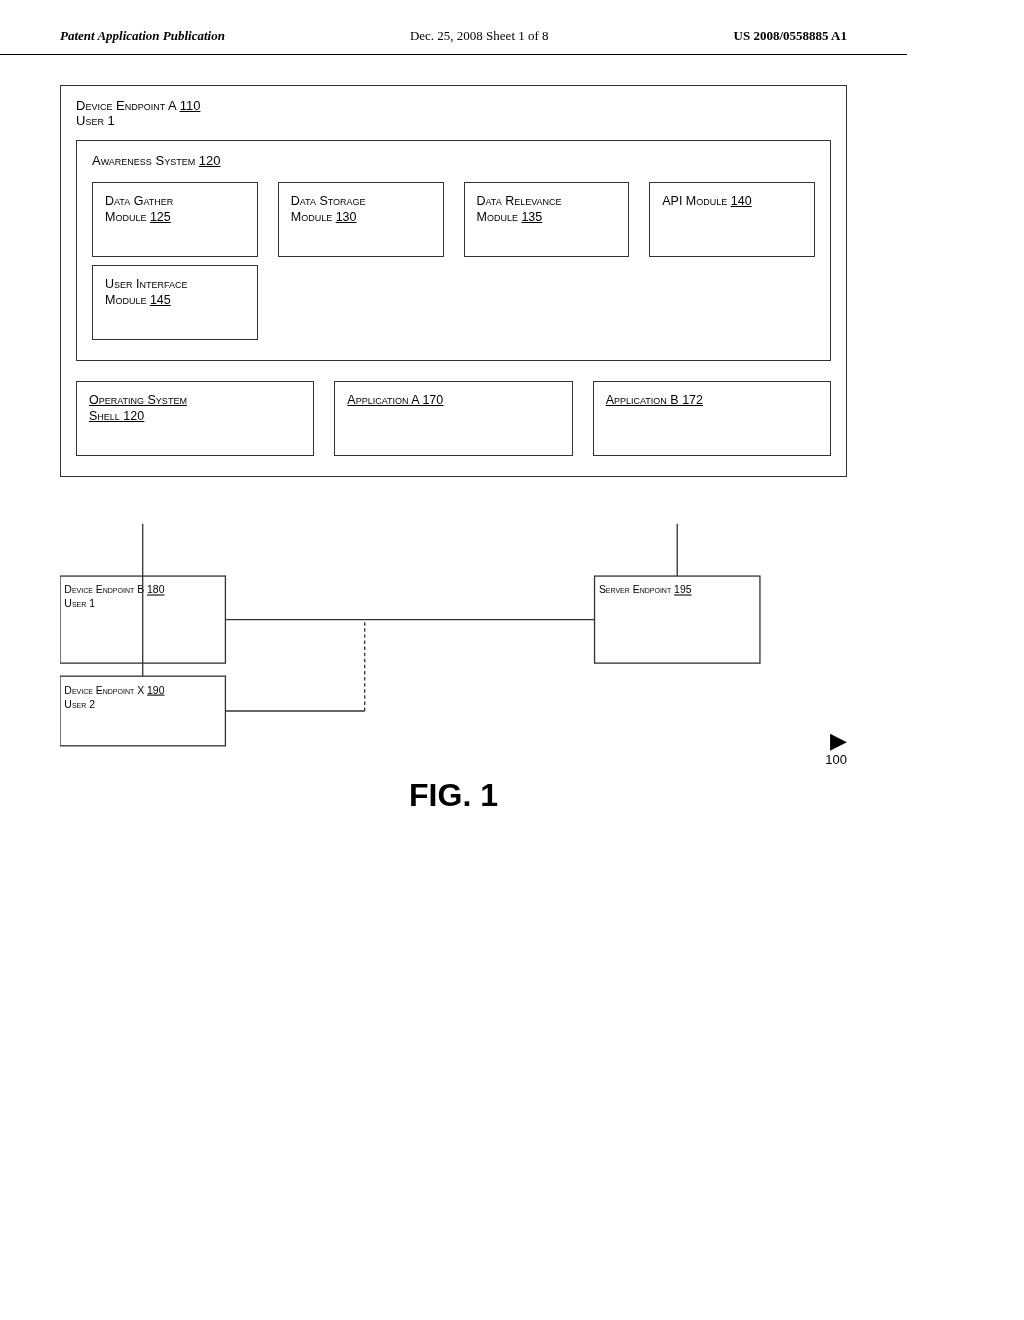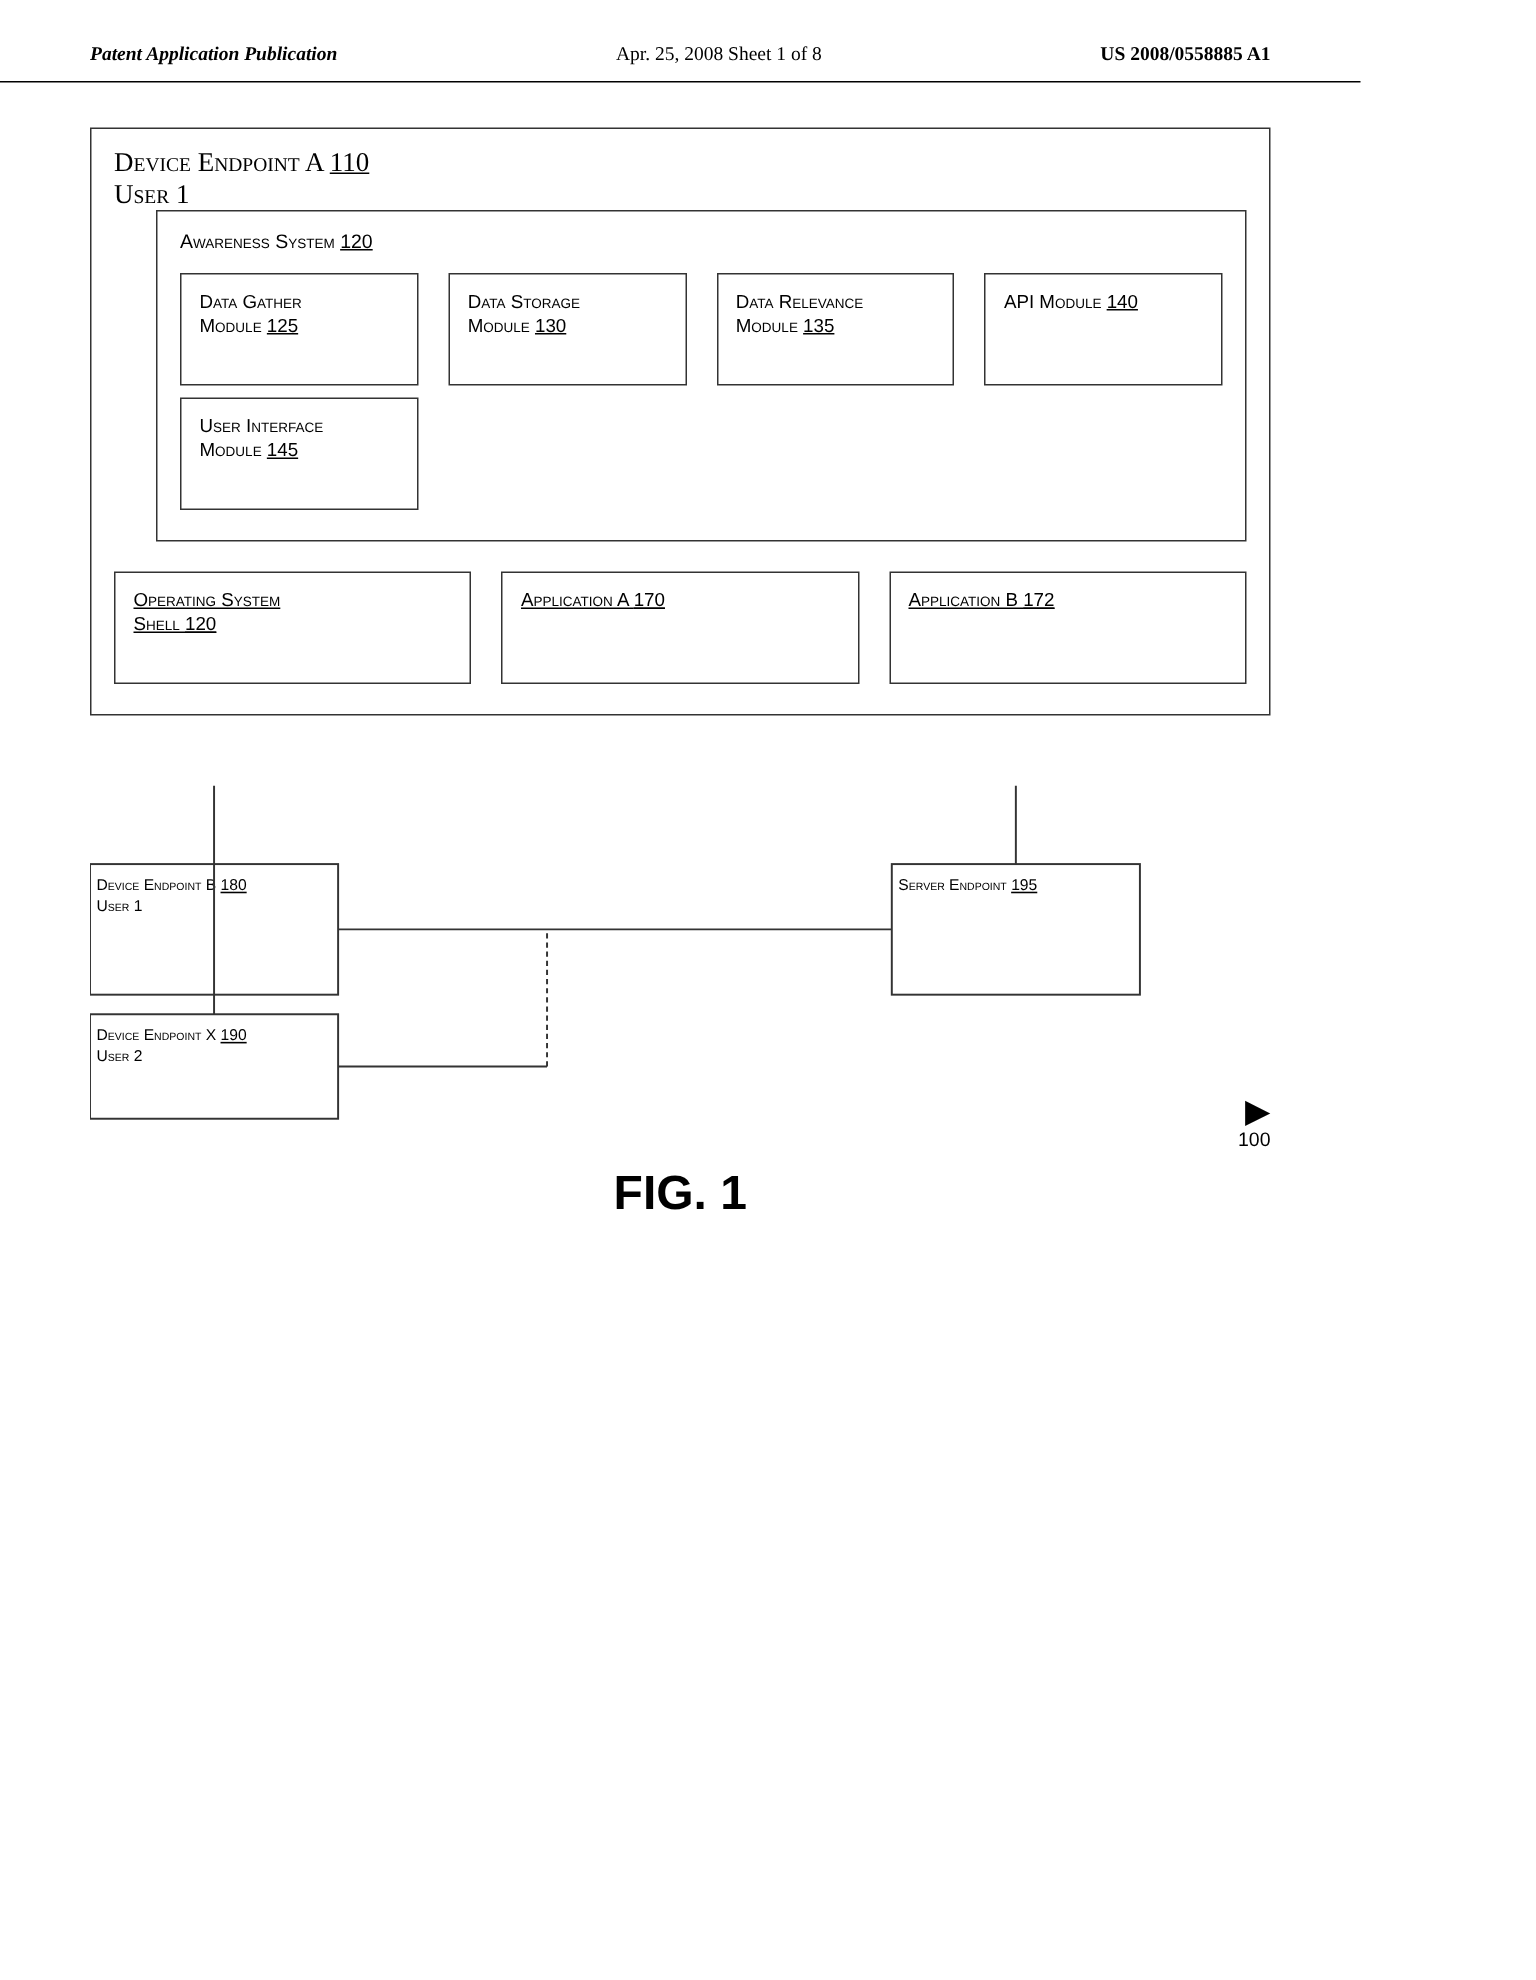--- a/index.html
+++ b/index.html
@@ -58,32 +58,32 @@
     }
 
     
     .device-endpoint-a {
       border: 1.5px solid #333;
       padding: 12px 15px 20px 15px;
       position: relative;
       margin-bottom: 30px;
     }
     .device-endpoint-a-label {
-      font-size: 18px;
+      font-size: 13px;
       font-variant: small-caps;
-      font-family: Liberation Serif, serif;
+      font-family: Liberation Sans, sans-serif;
+      margin-bottom: 12px;
     }
 
     
     .awareness-system {
       border: 1.5px solid #333;
       padding: 12px 15px 20px 15px;
       position: relative;
       margin-bottom: 20px;
-      margin-left: 28px;
     }
     .awareness-system-label {
       font-size: 13px;
       font-variant: small-caps;
       font-family: Arial, sans-serif;
       margin-bottom: 14px;
     }
 
     
     .modules-grid {
@@ -148,21 +148,21 @@
       background: transparent;
     }
   </style>
 </head>
 <body>
 
 <div class="page">
 
   <div class="header">
     <div class="header-left">Patent Application Publication</div>
-    <div class="header-center">Apr. 25, 2008   Sheet 1 of 8</div>
+    <div class="header-center">Dec. 25, 2008   Sheet 1 of 8</div>
     <div class="header-right">US 2008/0558885 A1</div>
   </div>
 
   <div class="content">
 
     <div class="device-endpoint-a">
       <div class="device-endpoint-a-label">
         <span>Device Endpoint A </span><span style="text-decoration:underline">110</span><br>
         <span>User 1</span>
       </div>

